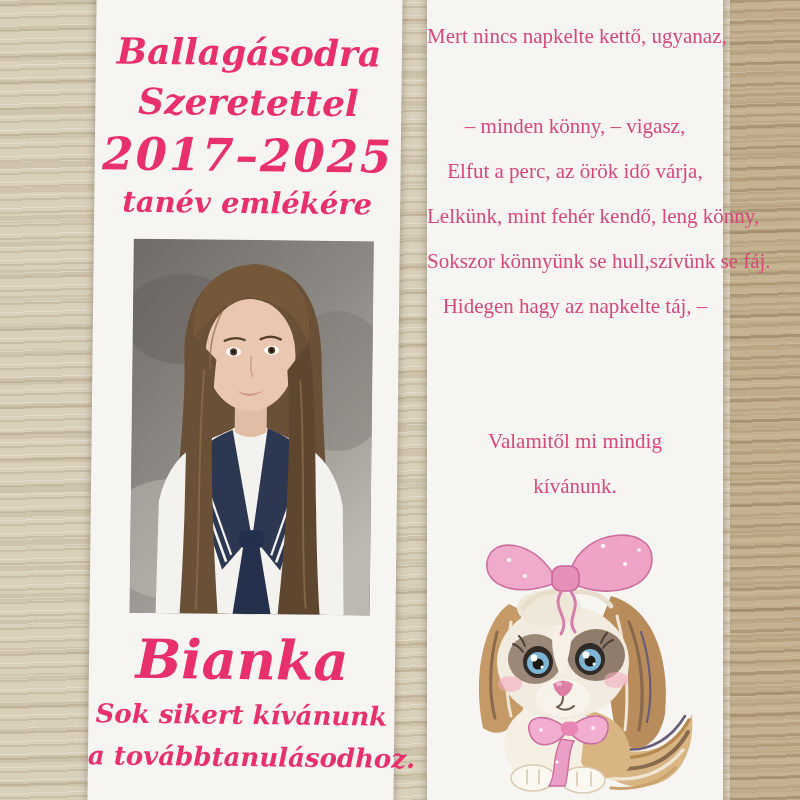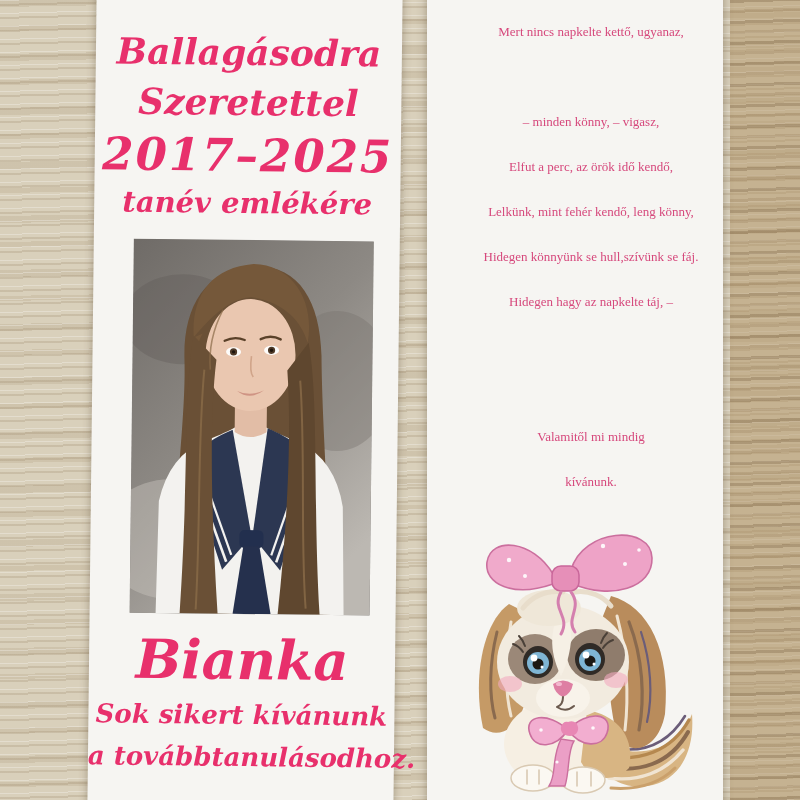--- a/index.html
+++ b/index.html
@@ -38,22 +38,22 @@
   .wish1{ top:714px; font-size:26px; }
   .wish2{ top:756px; font-size:26px; }
 
   .photo{
     position:absolute; left:40px; top:252px; width:240px; height:374px;
     overflow:hidden; background:#8b8783;
   }
   .photo svg{ display:block; }
 
   .poem{
-    position:absolute; left:16px; width:100%; text-align:center;
-    font-family:"Liberation Serif", serif; font-size:13px;
+    position:absolute; left:0; width:100%; text-align:center;
+    font-family:"Liberation Serif", serif; font-size:21px;
     color:#d6487c; white-space:nowrap; line-height:1.2;
   }
   .puppy{ position:absolute; left:26px; top:524px; width:252px; height:286px; }
 </style>
 </head>
 <body>
 
 <div class="stage">
 
   <div class="wood-right"></div>
@@ -123,23 +123,23 @@
     </div>
 
     <div class="script name">Bianka</div>
     <div class="script wish1">Sok sikert kívánunk</div>
     <div class="script wish2">a továbbtanulásodhoz.</div>
   </div>
 
   <div class="panel panel-right">
     <div class="poem" style="top:36px">Mert nincs napkelte kettő, ugyanaz,</div>
     <div class="poem" style="top:126px">– minden könny, – vigasz,</div>
-    <div class="poem" style="top:171px">Elfut a perc, az örök idő kendő,</div>
+    <div class="poem" style="top:171px">Elfut a perc, az örök idő várja,</div>
     <div class="poem" style="top:216px">Lelkünk, mint fehér kendő, leng könny,</div>
-    <div class="poem" style="top:261px">Hidegen könnyünk se hull,szívünk se fáj.</div>
+    <div class="poem" style="top:261px">Sokszor könnyünk se hull,szívünk se fáj.</div>
     <div class="poem" style="top:306px">Hidegen hagy az napkelte táj, –</div>
     <div class="poem" style="top:441px">Valamitől mi mindig</div>
     <div class="poem" style="top:486px">kívánunk.</div>
 
     <div class="puppy">
       <svg width="252" height="286" viewBox="0 0 252 286" xmlns="http://www.w3.org/2000/svg">
         <g>
           <path d="M150,232 C192,250 226,234 239,202 C242,240 226,270 194,274 C168,278 148,262 143,246 Z" fill="#d8b583"></path>
           <path d="M150,254 C186,262 217,252 235,220" stroke="#8a6a4e" stroke-width="4" fill="none" stroke-linecap="round"></path>
           <path d="M152,244 C186,250 218,240 236,208" stroke="#b5884f" stroke-width="3.4" fill="none" stroke-linecap="round"></path>

